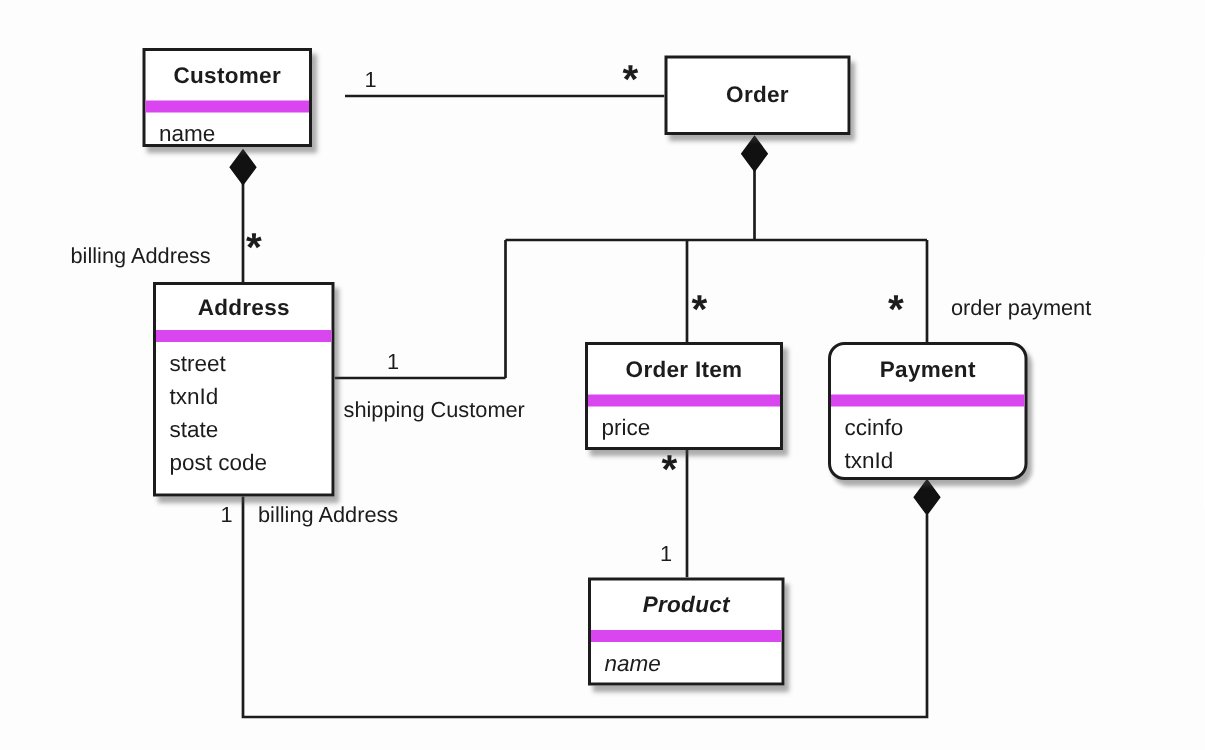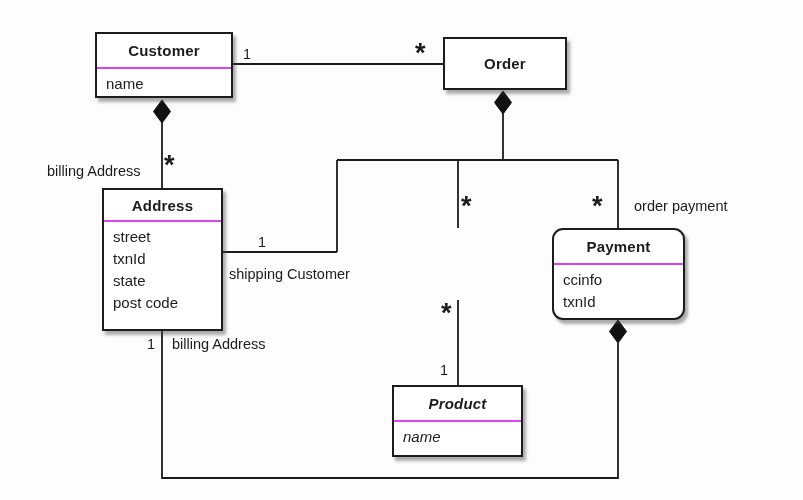--- a/index.html
+++ b/index.html
@@ -33,42 +33,42 @@
     justify-content: center;
     font-weight: bold;
     font-size: 15px;
     letter-spacing: 0.2px;
   }
   .uml-class-title--solo {
     height: 100%;
     text-align: center;
   }
   .uml-class-attrs {
-    border-top: 2px solid #d946ef;
+    border-top: 8px solid #d946ef;
     padding: 4px 9px 4px 9px;
     font-size: 15px;
   }
   .uml-attr {
     line-height: 22px;
     white-space: nowrap;
   }
   .label {
     position: absolute;
     font-size: 14.5px;
     line-height: 17px;
     white-space: nowrap;
     color: #1c1c1c;
   }
   .label--star {
     font-size: 27px;
     line-height: 19px;
     font-weight: bold;
   }
   
-  #cls-customer   { left:  95px; top:  32px; width: 138px; height:  66px; }
+  #cls-customer   { left:  95px; top:  32px; width: 113px; height:  66px; }
   #cls-order      { left: 443px; top:  37px; width: 124px; height:  53px; }
   #cls-address    { left: 102px; top: 188px; width: 121px; height: 143px; }
   #cls-order-item { left: 390px; top: 228px; width: 132px; height:  72px; }
   #cls-payment    { left: 552px; top: 228px; width: 133px; height:  92px; border-radius: 11px; }
   #cls-product    { left: 392px; top: 385px; width: 131px; height:  72px; font-style: italic; }
   #cls-address .uml-class-title { height: 30px; }
   
   #lbl-cust-order-1     { left: 243px; top:  46px; }
   #lbl-cust-order-star  { left: 415px; top:  44px; }
   #lbl-billing-top      { left:  47px; top: 163px; }
@@ -127,20 +127,26 @@
   <div class="uml-class" id="cls-address">
     <div class="uml-class-title">Address</div>
     <div class="uml-class-attrs">
       <div class="uml-attr">street</div>
       <div class="uml-attr">txnId</div>
       <div class="uml-attr">state</div>
       <div class="uml-attr">post code</div>
     </div>
   </div>
 
+  <div class="uml-class" id="cls-order-item">
+    <div class="uml-class-title">Order Item</div>
+    <div class="uml-class-attrs">
+      <div class="uml-attr">price</div>
+    </div>
+  </div>
 
   <div class="uml-class" id="cls-payment">
     <div class="uml-class-title">Payment</div>
     <div class="uml-class-attrs">
       <div class="uml-attr">ccinfo</div>
       <div class="uml-attr">txnId</div>
     </div>
   </div>
 
   <div class="uml-class" id="cls-product">

